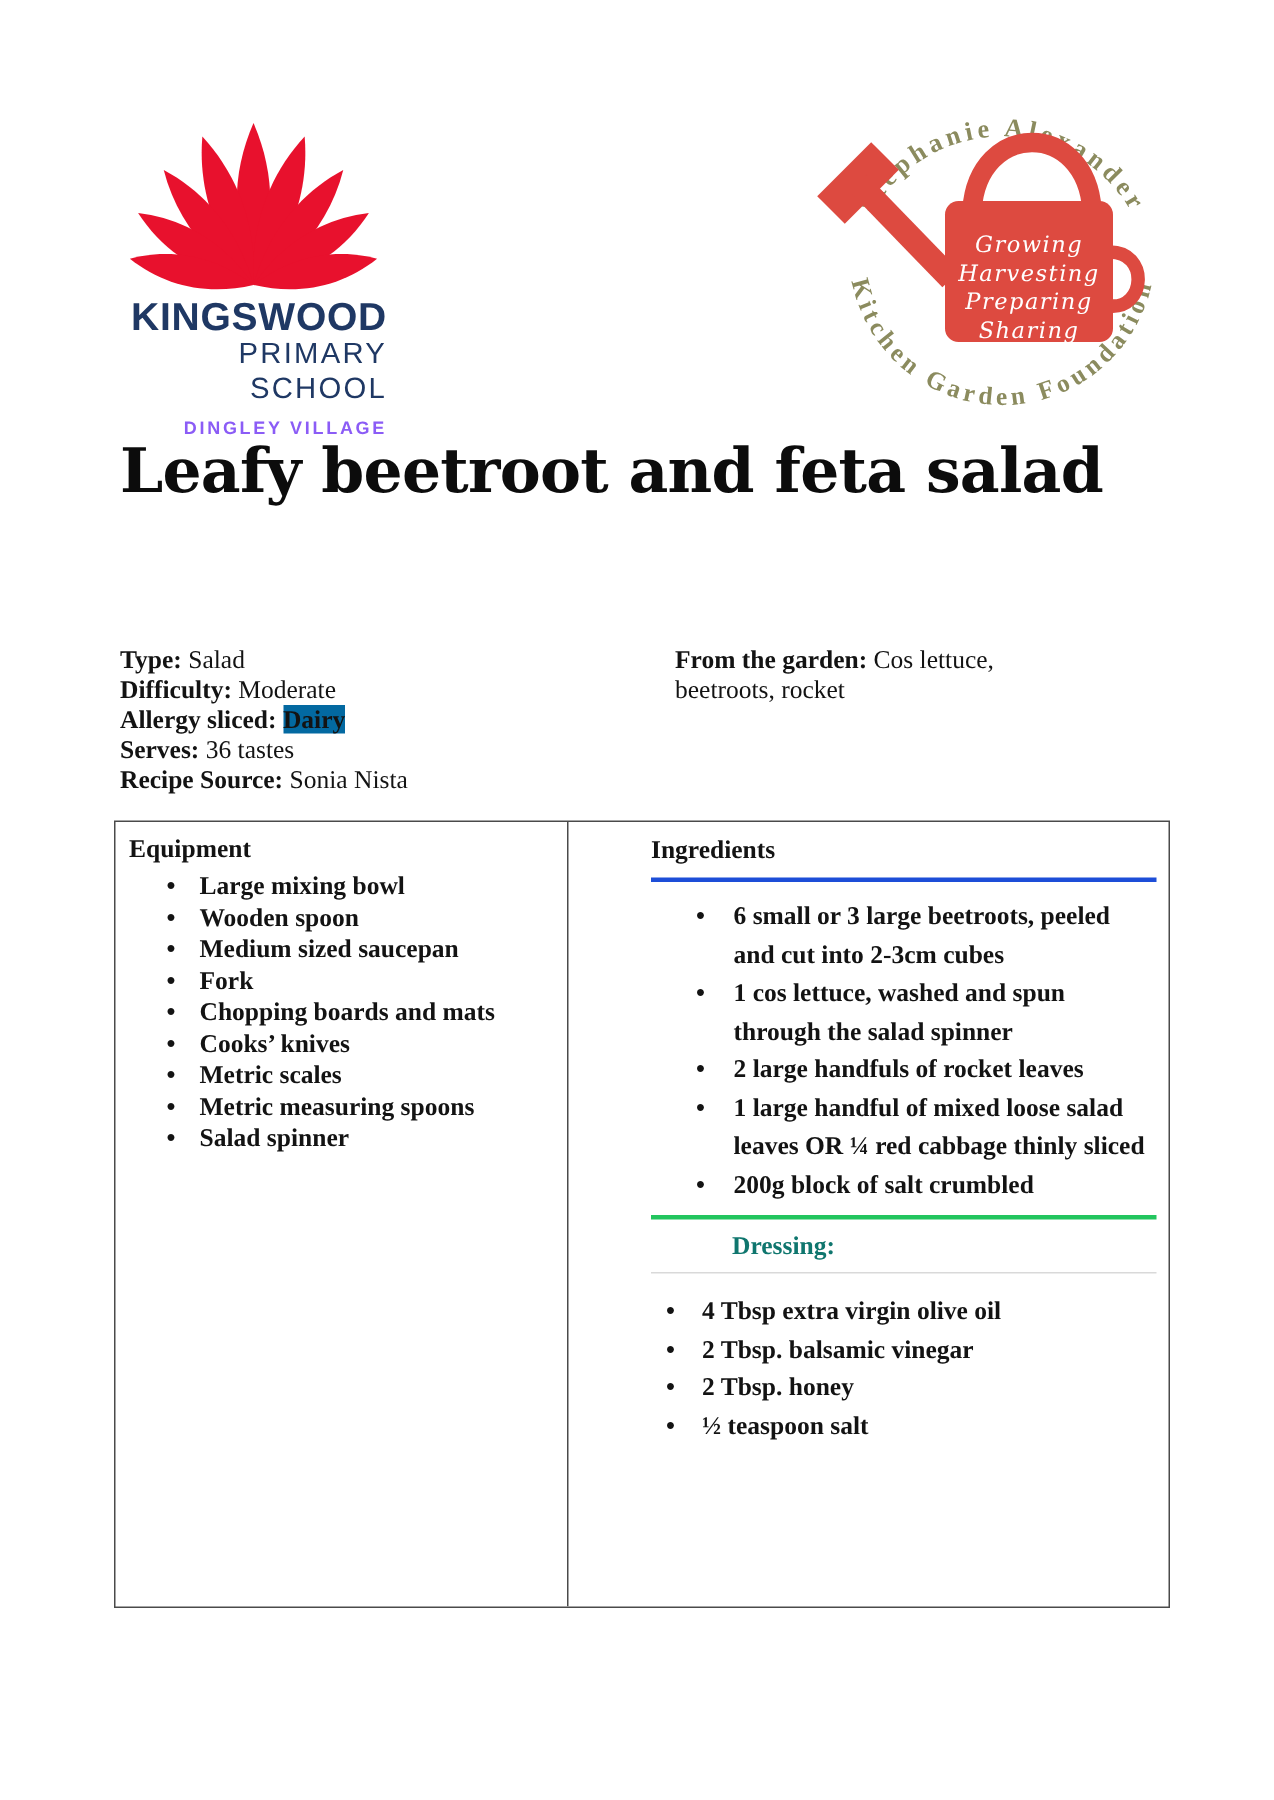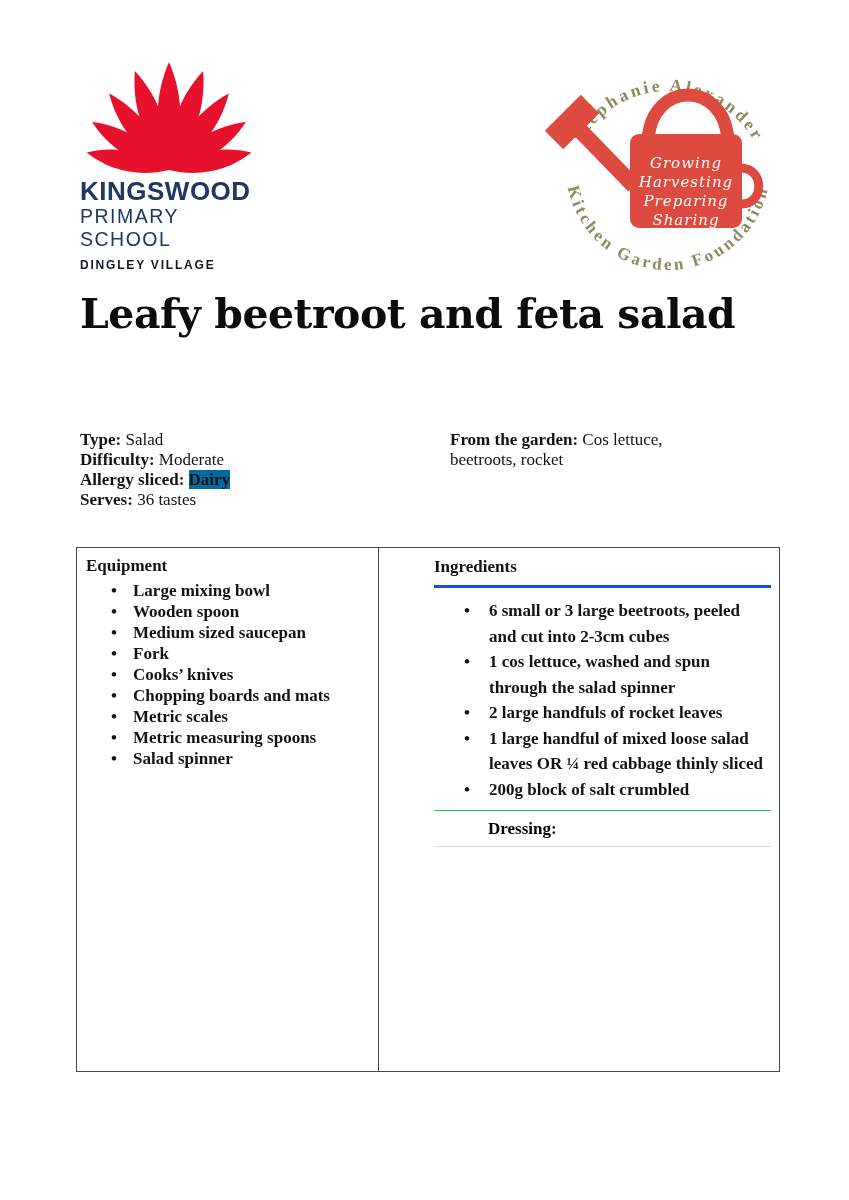--- a/index.html
+++ b/index.html
@@ -8,36 +8,36 @@
     position: relative;
     width: 849px;
     height: 1200px;
     background: #ffffff;
     font-family: "Liberation Serif", serif;
     color: #131313;
     overflow: hidden;
   }
 
   
-  .school-logo { position: absolute; left: 80px; top: 56px; width: 178px; text-align: left; }
+  .school-logo { position: absolute; left: 80px; top: 76px; width: 178px; text-align: right; }
   .school-logo svg { display: block; margin: 0 auto; }
   .school-name {
     font-family: "Liberation Sans", sans-serif;
     font-weight: bold; font-size: 26px; letter-spacing: 0.5px;
     color: #1f3864; line-height: 1.05; margin-top: 4px;
   }
   .school-type {
     font-family: "Liberation Sans", sans-serif;
     font-size: 19.5px; letter-spacing: 1.5px;
     color: #1f3864; line-height: 1.15;
   }
   .school-suburb {
     font-family: "Liberation Sans", sans-serif;
     font-weight: bold; font-size: 12px; letter-spacing: 1.8px;
-    color: #0f172a; margin-top: 8px;
+    color: #8b5cf6; margin-top: 8px;
   }
   .foundation-logo { position: absolute; left: 538px; top: 46px; width: 262px; height: 232px; }
   .arc-text {
     font-family: "Liberation Serif", serif;
     font-weight: bold; letter-spacing: 3px;
     fill: #8b8b5e;
   }
   .can-word {
     font-family: "DejaVu Serif", serif;
     font-style: italic; fill: #ffffff;
@@ -77,24 +77,24 @@
 
   ul.equipment-list { margin-top: 5px; padding-left: 47px; }
   ul.equipment-list li { line-height: 21px; }
 
   ul.ingredients-list { margin-top: 10px; padding-left: 55px; }
   ul.ingredients-list li { line-height: 25.5px; }
   ul.ingredients-list li::before { left: -25px; }
 
   .dressing-heading {
     margin-top: 8px;
-    border-top: 1px solid #22c55e; border-bottom: 1px solid #d9d9d9;
+    border-top: 3px solid #22c55e; border-bottom: 1px solid #d9d9d9;
     padding: 8px 0 7px 54px;
     font-weight: bold; font-size: 17px;
-    color: #000000;
+    color: #0f766e;
   }
   ul.dressing-list { margin-top: 12px; padding-left: 34px; }
   ul.dressing-list li { line-height: 25.5px; }
   ul.dressing-list li::before { left: -24px; }
 </style>
 </head>
 <body>
 
 <div class="page">
 
@@ -147,49 +147,57 @@
   </div>
 
   <h1 class="title">Leafy beetroot and feta salad</h1>
 
   <div class="meta meta-left">
 
   <div class="meta-row"><b>Type:</b> <span>Salad</span></div>
       <div class="meta-row"><b>Difficulty:</b> <span>Moderate</span></div>
       <div class="meta-row"><b>Allergy sliced:</b> <span class="highlight">Dairy</span></div>
       <div class="meta-row"><b>Serves:</b> <span>36 tastes</span></div>
+      <div class="meta-row"><b>Recipe Source:</b> <span>Sonia Nista</span></div>
     </div>
   <div class="meta meta-right">
 
   <div class="meta-row"><b>From the garden:</b> <span>Cos lettuce, beetroots, rocket</span></div>
     </div>
 
   <div class="recipe-table">
     <div class="cell cell-equipment">
       <div class="cell-heading">Equipment</div>
       <ul class="blist equipment-list">
 
       <li>Large mixing bowl</li>
           <li>Wooden spoon</li>
           <li>Medium sized saucepan</li>
           <li>Fork</li>
+          <li>Chopping boards and mats</li>
           <li>Cooks’ knives</li>
-          <li>Chopping boards and mats</li>
           <li>Metric scales</li>
           <li>Metric measuring spoons</li>
           <li>Salad spinner</li>
         </ul>
     </div>
     <div class="cell cell-ingredients">
       <div class="cell-heading underlined">Ingredients</div>
       <ul class="blist ingredients-list">
 
       <li>6 small or 3 large beetroots, peeled and cut into 2-3cm cubes</li>
           <li>1 cos lettuce, washed and spun through the salad spinner</li>
           <li>2 large handfuls of rocket leaves</li>
           <li>1 large handful of mixed loose salad leaves OR ¼ red cabbage thinly sliced</li>
           <li>200g block of salt crumbled</li>
         </ul>
       <div class="dressing-heading">Dressing:</div>
+      <ul class="blist dressing-list">
+
+      <li>4 Tbsp extra virgin olive oil</li>
+          <li>2 Tbsp. balsamic vinegar</li>
+          <li>2 Tbsp. honey</li>
+          <li>½ teaspoon salt</li>
+        </ul>
     </div>
   </div>
 
 </div>
 
 </body></html>

